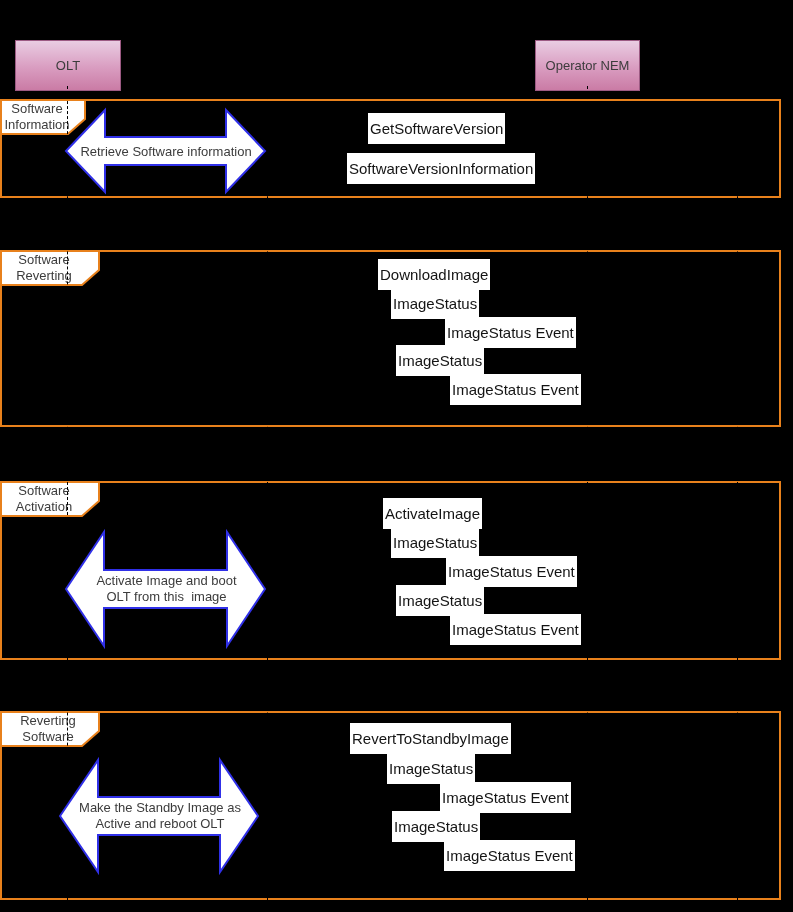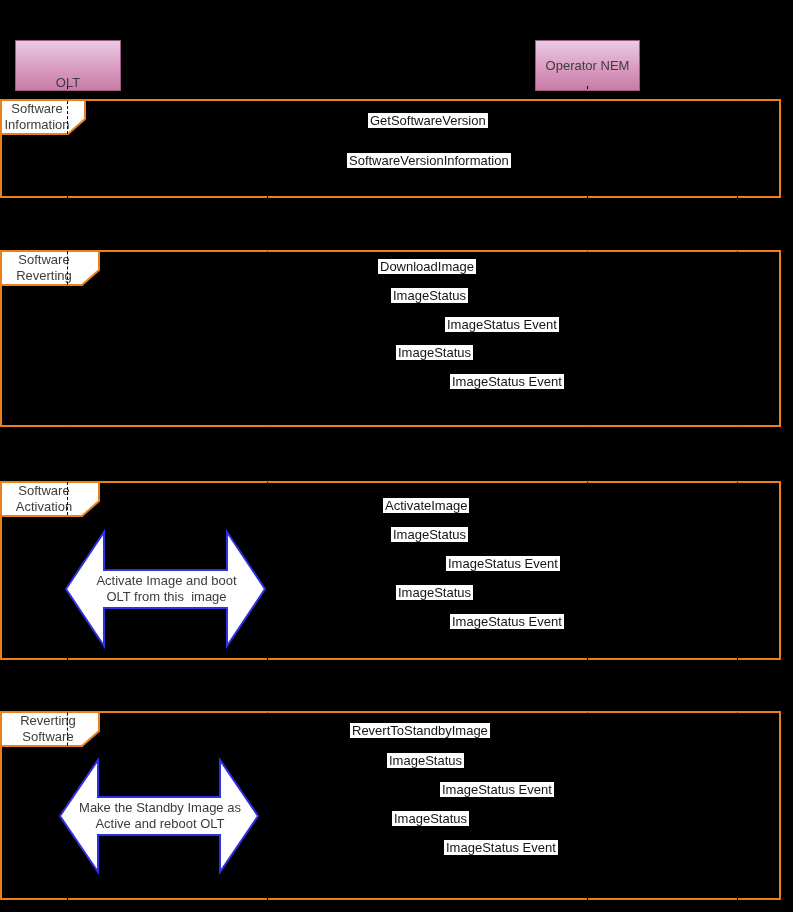--- a/index.html
+++ b/index.html
@@ -31,29 +31,29 @@
   }
   .big-arrow { position:absolute; z-index:5; }
   .big-arrow svg { position:absolute; left:0; top:0; }
   .arrow-text {
     position:absolute; left:0; top:0; width:100%; height:100%;
     display:flex; flex-direction:column; align-items:center; justify-content:center;
     font-size:13px; line-height:16px; color:#3c3c3c; text-align:center; white-space:pre;
   }
   .msg {
     position:absolute; background:#ffffff; color:#141414;
-    font-size:13px; line-height:15px; padding:0 2px; z-index:4; white-space:pre;
+    font-size:15px; line-height:15px; padding:8px 2px; z-index:4; white-space:pre;
   }
 </style>
 </head>
 <body>
 
 <div id="stage">
 
-  <div class="actor" style="left:15px; width:106px;align-items:flex-end;">
+  <div class="actor" style="left:15px; width:106px;">
     <span>OLT</span>
   </div>
   <div class="actor" style="left:535px; width:105px;">
     <span>Operator NEM</span>
   </div>
 
   <div class="lifeline" style="left:67px;"></div>
   <div class="lifeline" style="left:267px;"></div>
   <div class="lifeline" style="left:587px;"></div>
   <div class="lifeline" style="left:737px;"></div>
@@ -93,20 +93,28 @@
   <div class="frame-label" style="left:0; top:711px; width:100px; height:36px;padding-left:8px;">
     <svg width="100" height="36">
       <polygon points="1,1 99,1 99,20 82,35 1,35" fill="#ffffff" stroke="#e8811c" stroke-width="2"></polygon>
     </svg>
     <div class="lbl-text">
       <span>Reverting</span>
       <span>Software</span>
     </div>
   </div>
 
+  <div class="big-arrow" style="left:62px; top:106px; width:208px; height:92px;">
+    <svg width="208" height="92">
+      <polygon points="4,45 43,4 43,31 164,31 164,4 203,45 164,86 164,59 43,59 43,86" fill="#ffffff" stroke="#3030e8" stroke-width="2" stroke-linejoin="miter"></polygon>
+    </svg>
+    <div class="arrow-text">
+      <span>Retrieve Software information</span>
+    </div>
+  </div>
 
 
   <div class="big-arrow" style="left:62px; top:528px; width:209px; height:122px;">
     <svg width="209" height="122">
       <polygon points="4,61 42,4 42,42 165,42 165,4 203,61 165,118 165,80 42,80 42,118" fill="#ffffff" stroke="#3030e8" stroke-width="2" stroke-linejoin="miter"></polygon>
     </svg>
     <div class="arrow-text">
       <span>Activate Image and boot</span>
       <span>OLT from this  image</span>
     </div>

